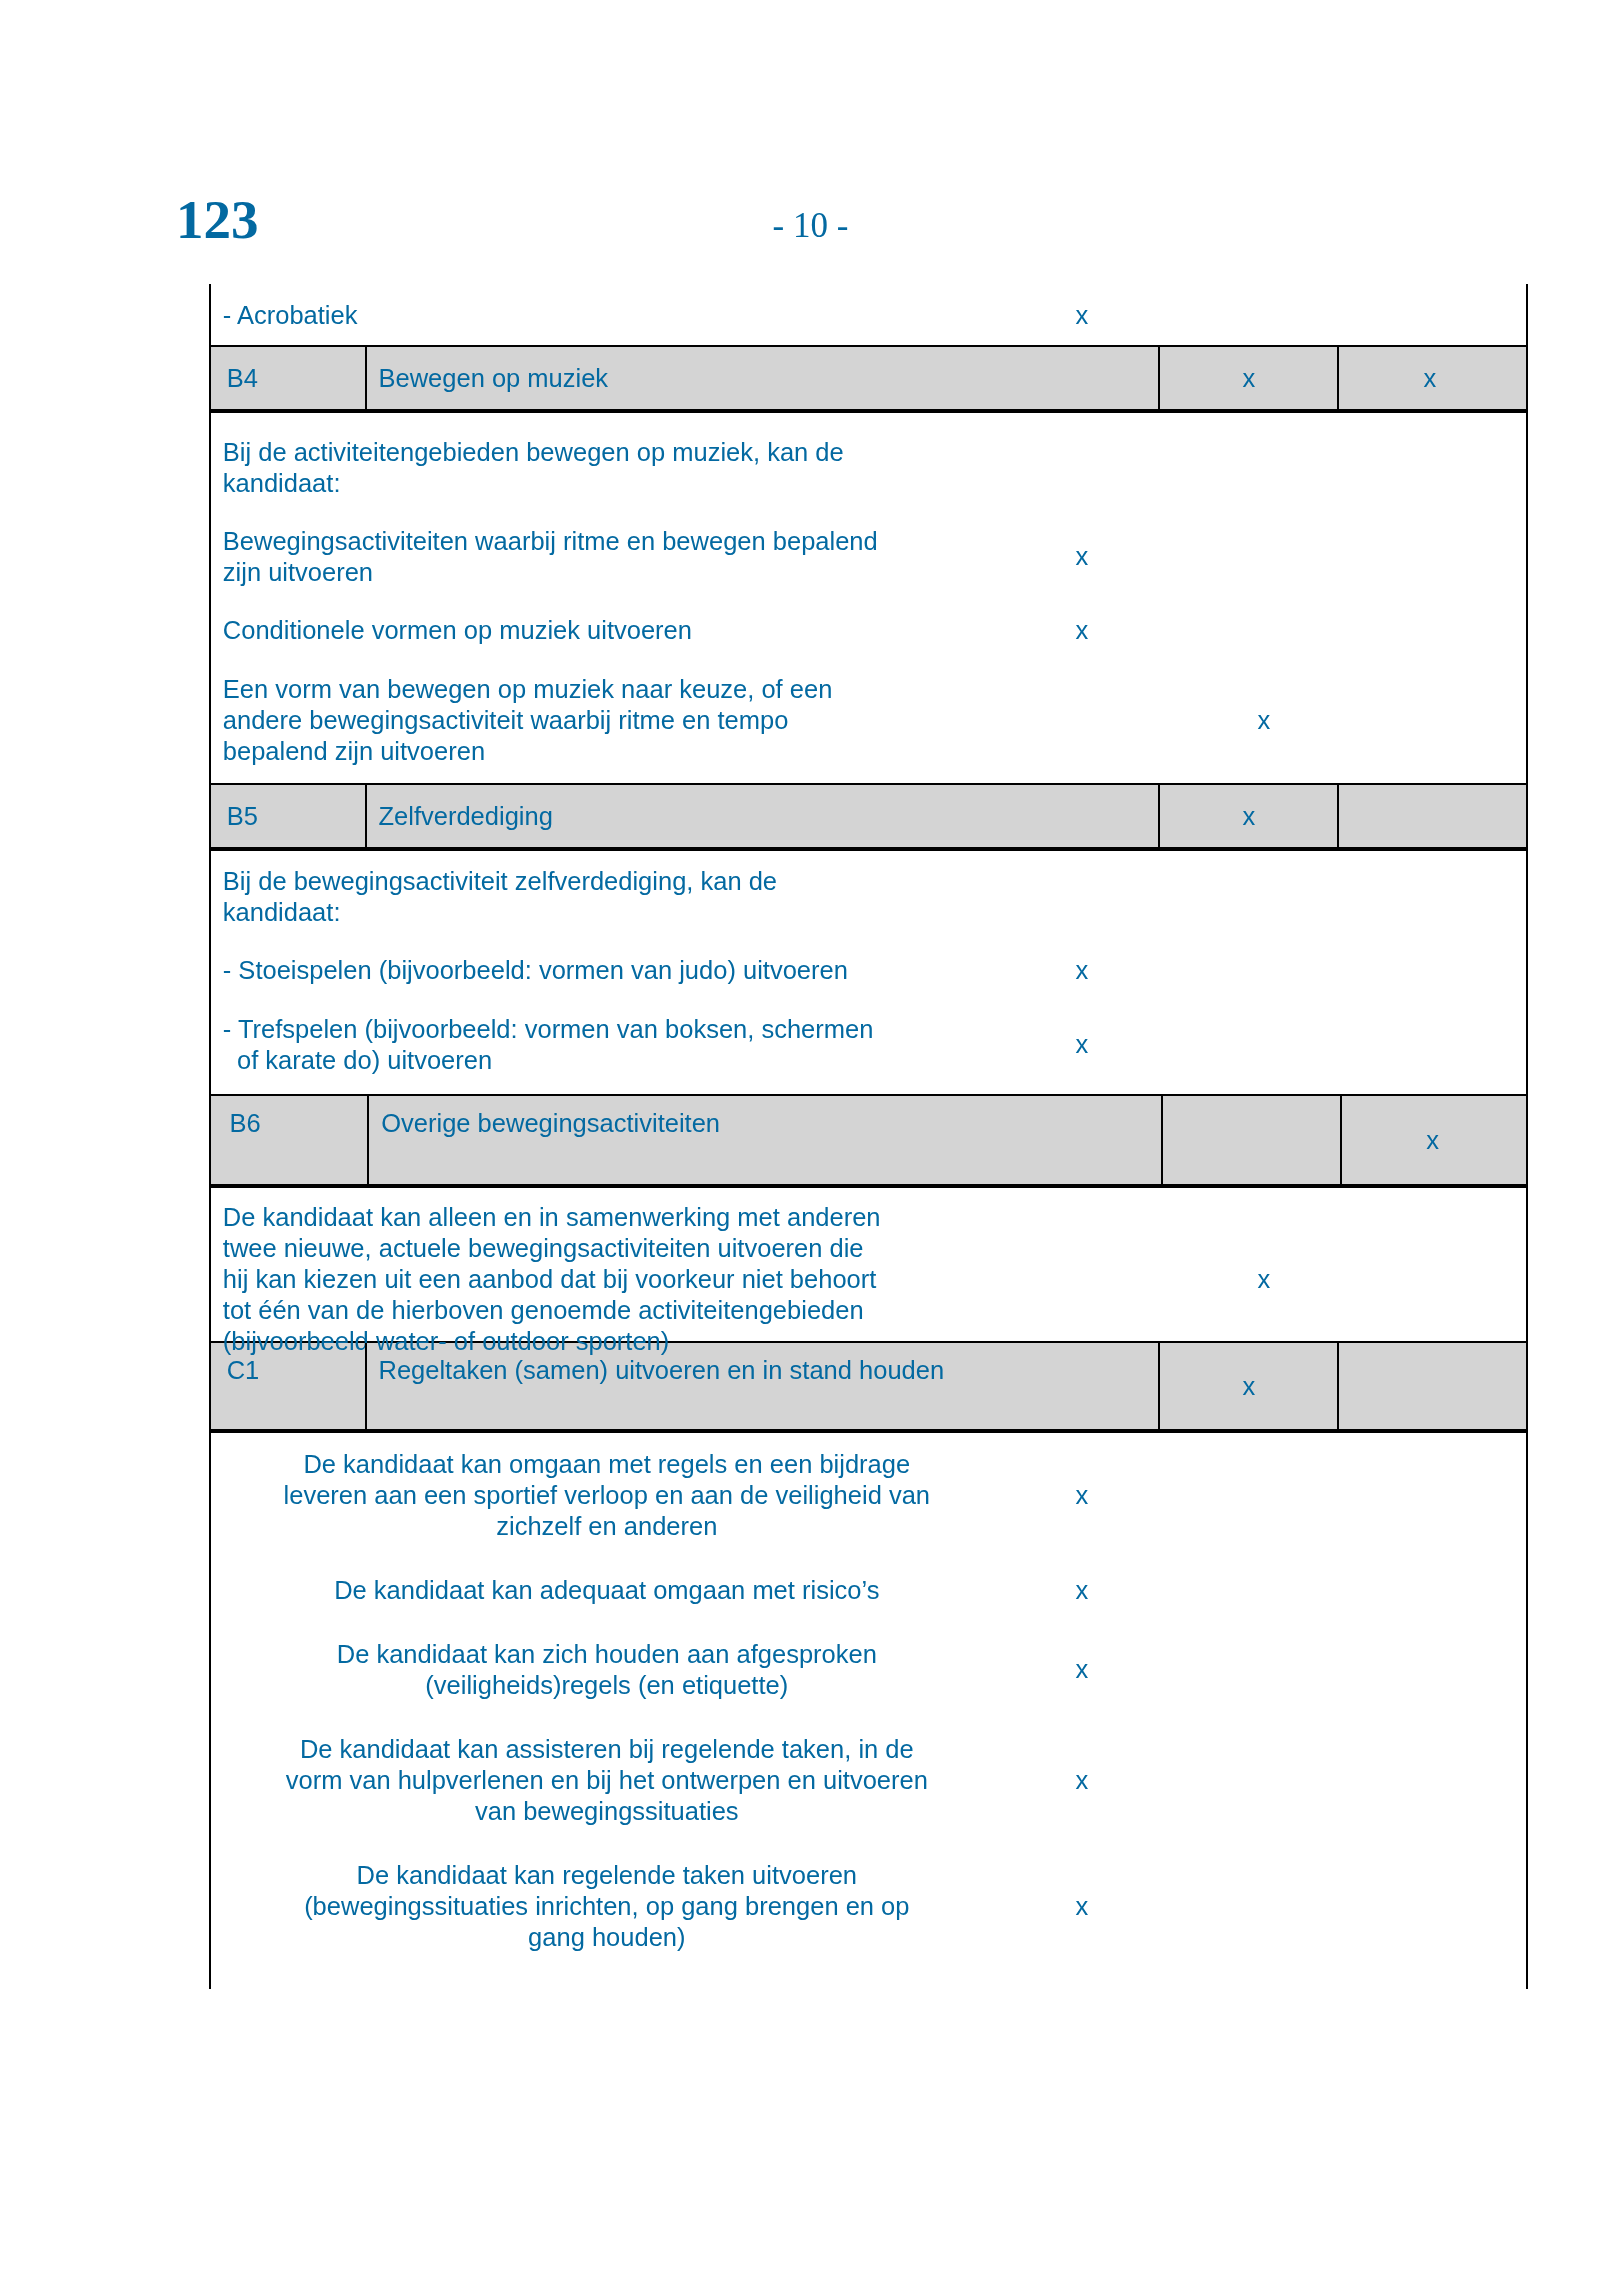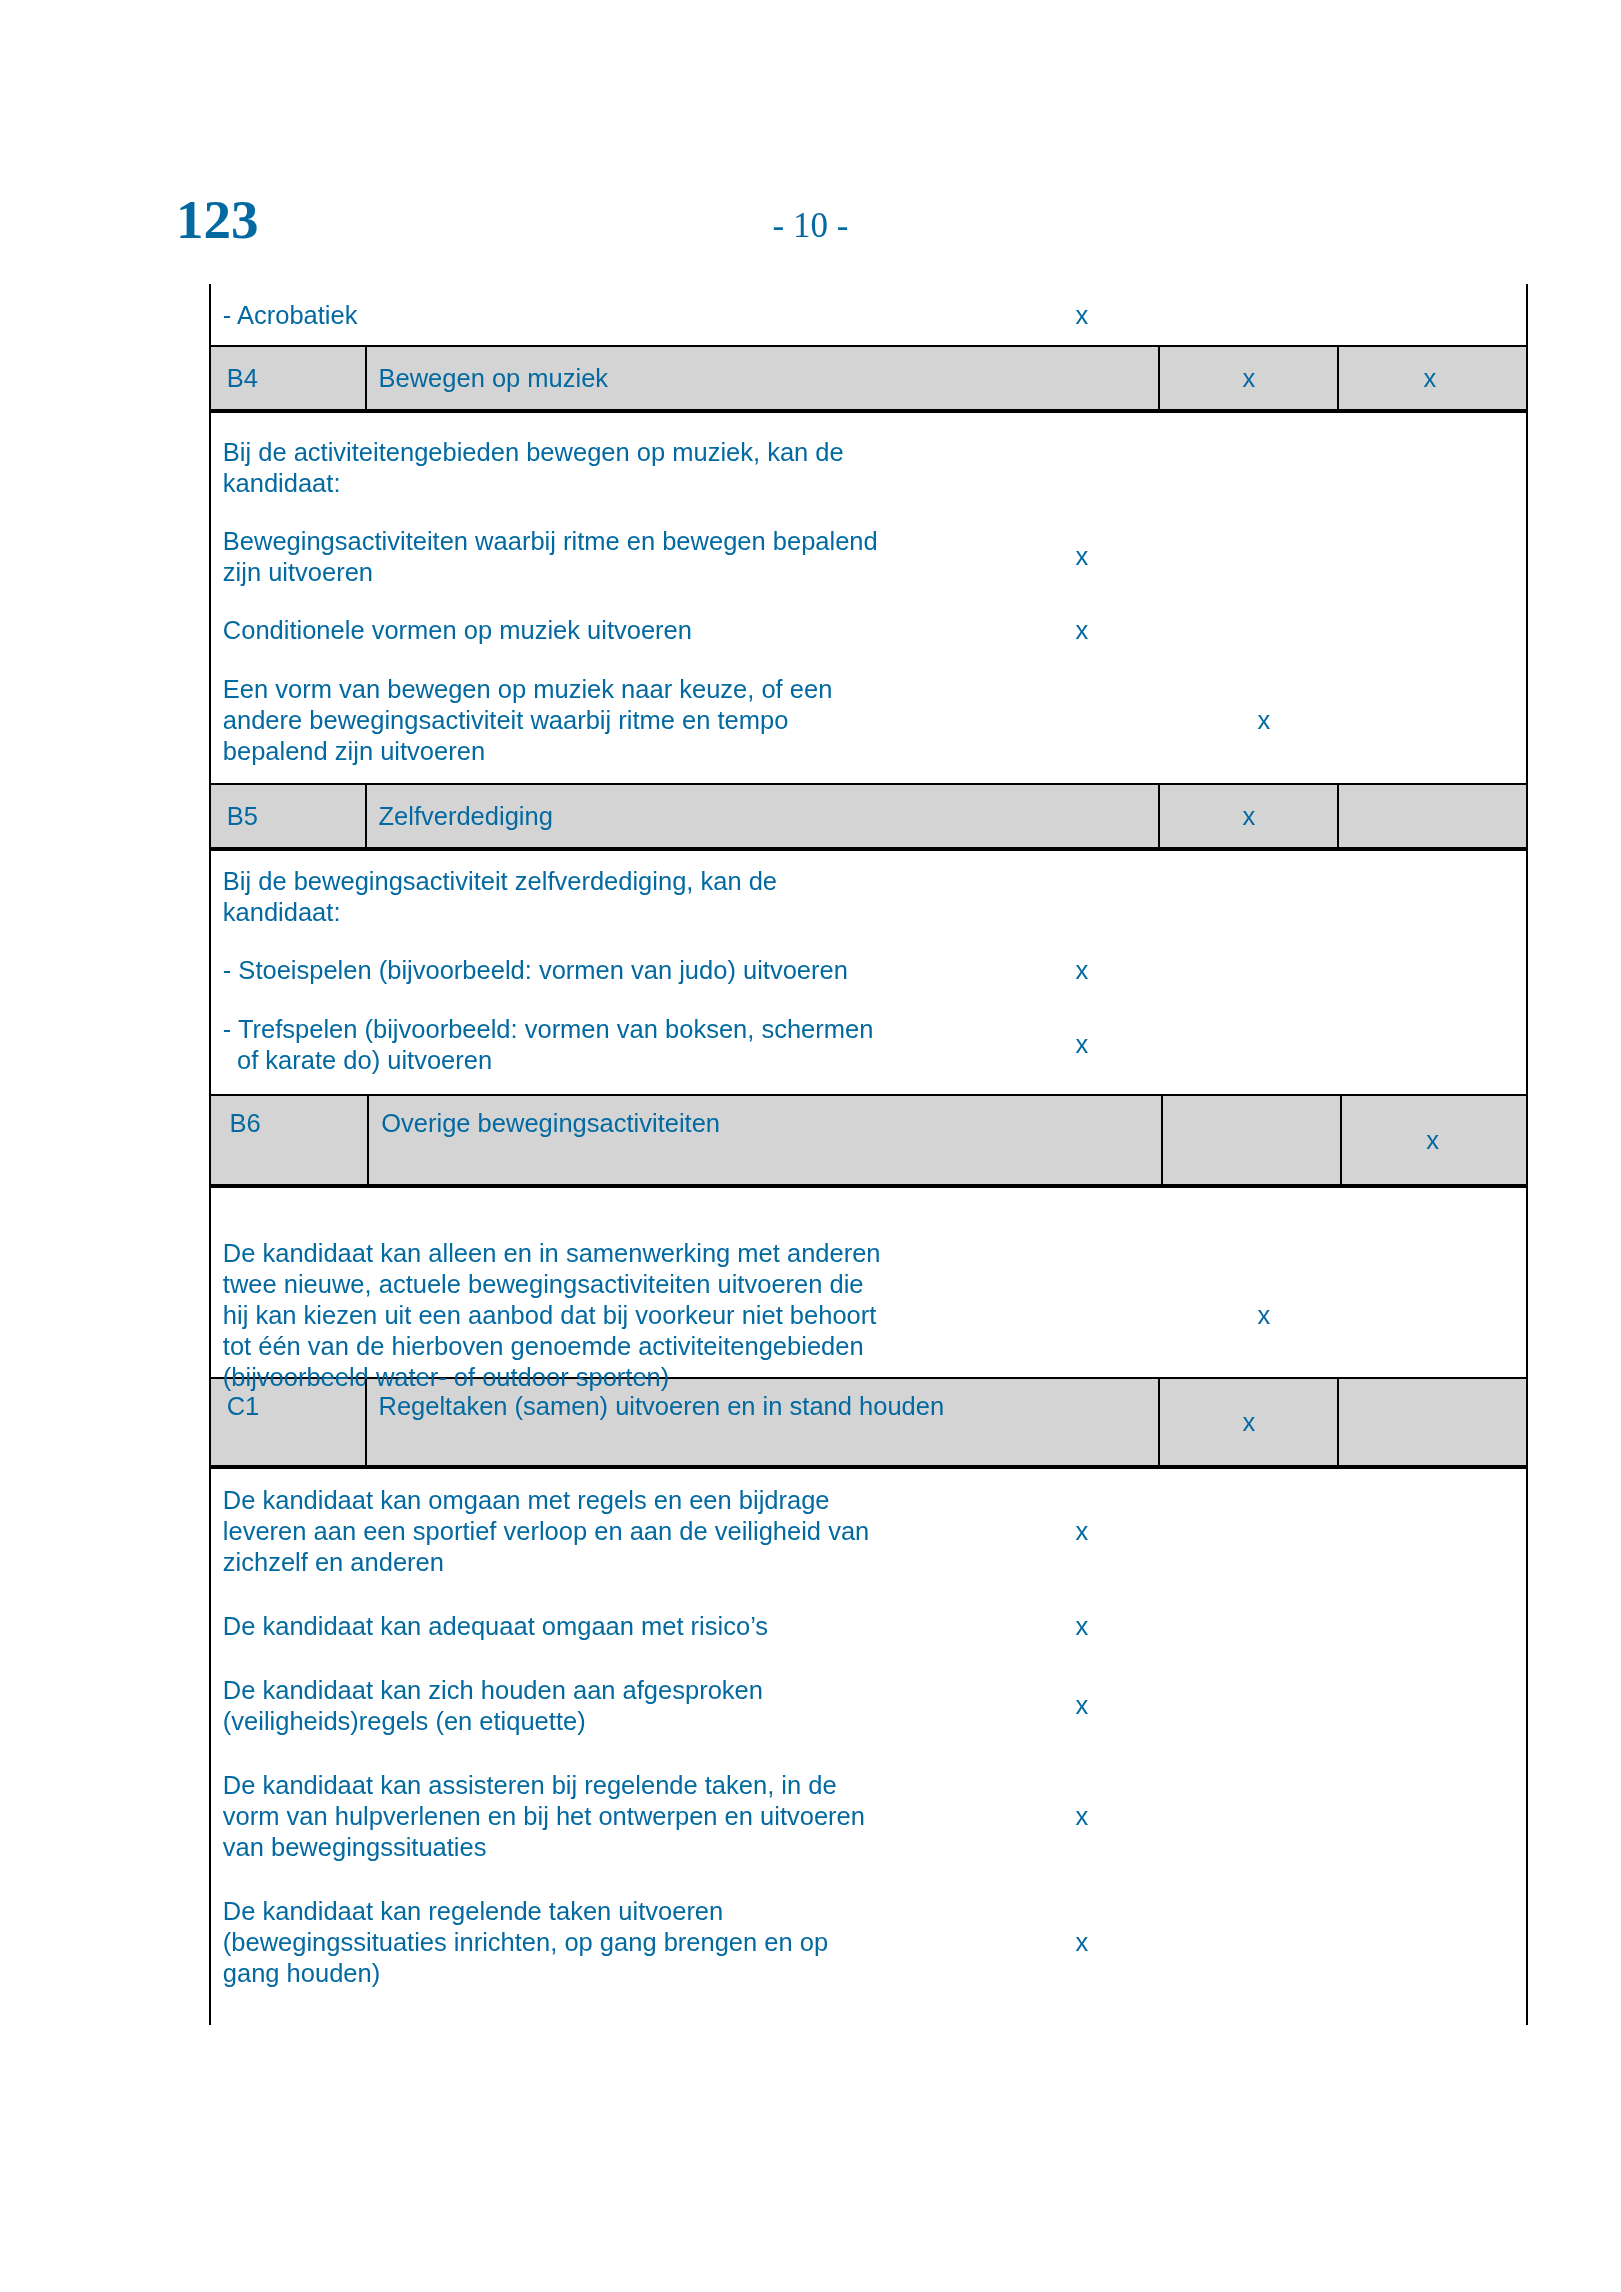--- a/index.html
+++ b/index.html
@@ -32,22 +32,22 @@
   
   .grp{display:flex;box-sizing:border-box;flex-direction:column;}
   .gcode{width:154px;border-right:2.9px solid var(--border,#000);flex:none;}
   .gbody{width:1157px;flex:none;}
   .para{display:flex;align-items:stretch;}
   .ptext{width:768px;padding-left:11.8px;white-space:pre-wrap;flex:none;}
   .pm{width:182px;flex:none;display:flex;align-items:center;justify-content:center;}
   .g0{height:61px;} .g0 .gbody{padding-top:15.7px;}
   .g1{height:370px;} .g1 .gbody{padding-top:23.5px;} .g1 .para{margin-bottom:27.4px;}
   .g2{height:243px;} .g2 .gbody{padding-top:15px;} .g2 .para{margin-bottom:27.4px;}
-  .g3{height:153px;margin-top:36px;} .g3 .gbody{padding-top:13.7px;}
-  .g4{height:556px;} .g4 .gbody{padding-top:15.7px;} .g4 .para{margin-bottom:33px;}
+  .g3{height:153px;} .g3 .gbody{padding-top:13.7px;}
+  .g4{height:556px;text-align:center;} .g4 .gbody{padding-top:15.7px;} .g4 .para{margin-bottom:33px;}
   
   .hrow{
     display:flex;align-items:stretch;
     background:var(--header-bg,#d4d4d4);
     border-top:2px solid var(--border,#000);
     border-bottom:4.9px solid var(--border,#000);
     height:62px;
   }
   .hrow.h-lg{height:88px;justify-content:center;}
   .hrow.h-lg2{height:86px;}

